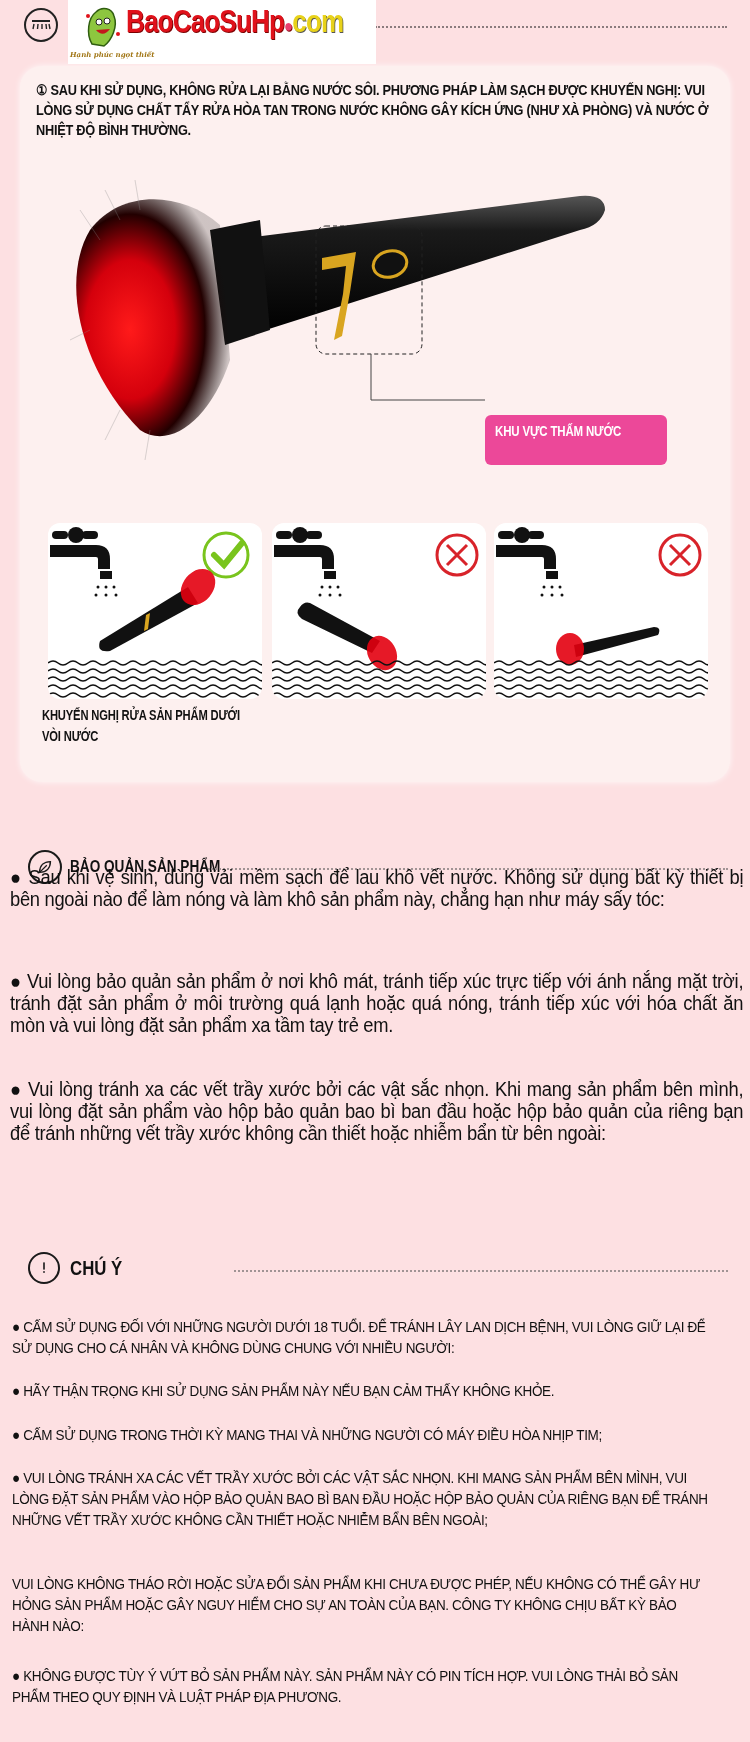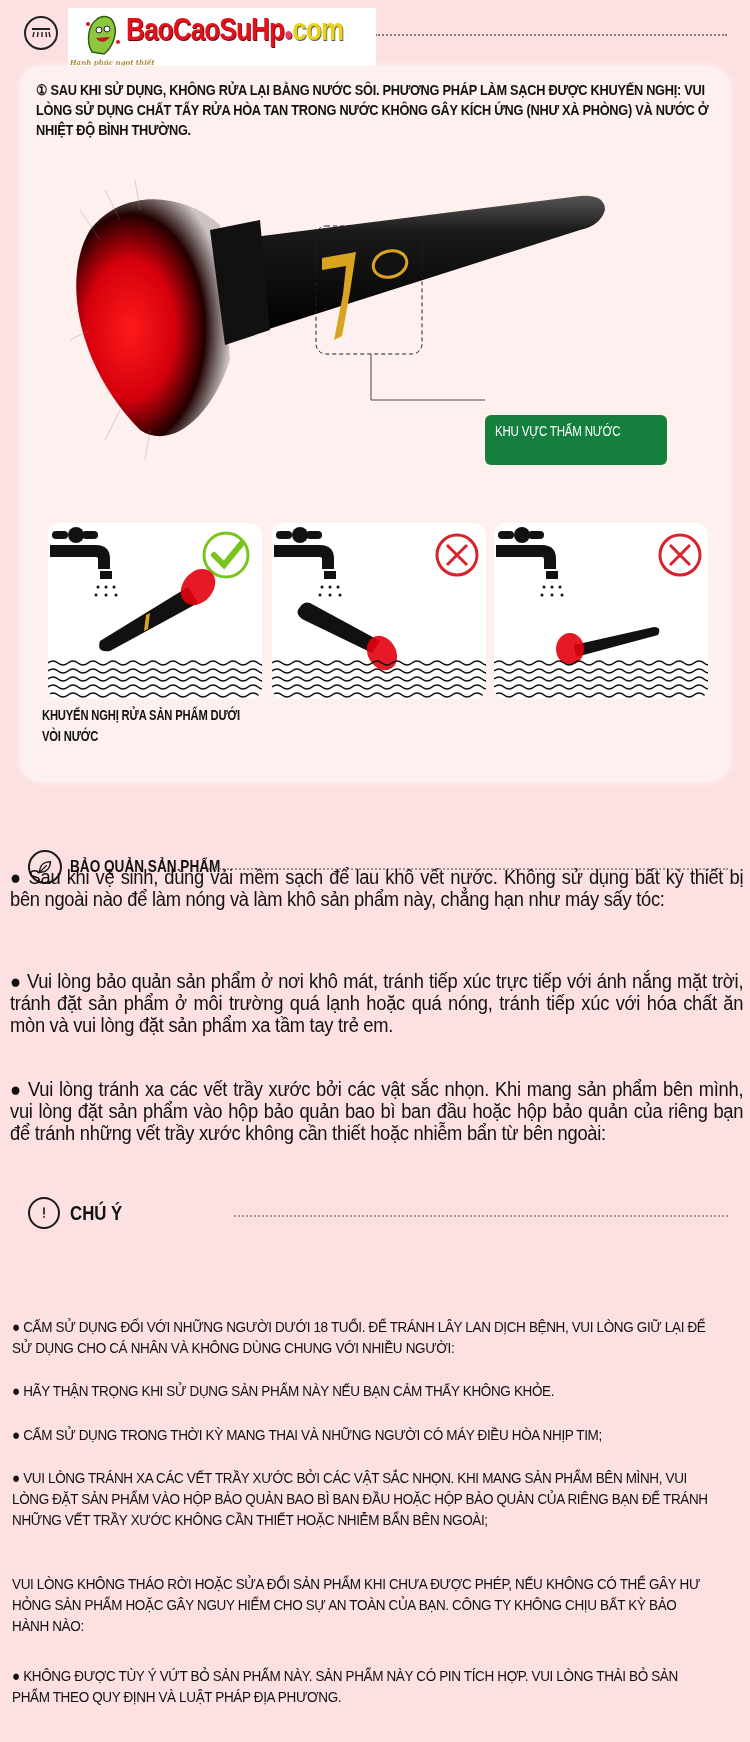--- a/index.html
+++ b/index.html
@@ -1,40 +1,40 @@
 <!DOCTYPE html>
 <html><head>
 <meta charset="utf-8">
 <style>
   * { box-sizing: border-box; margin: 0; padding: 0; }
   html, body { width: 750px; background: #fde0e2; }
   body { position: relative; height: 1742px; font-family: "Liberation Sans", sans-serif; color: #111; overflow: hidden; }
 
   
-  .top-head { position: absolute; left: 0; top: 0; width: 750px; height: 64px; margin-top: 8px; }
+  .top-head { position: absolute; left: 0; top: 0; width: 750px; height: 64px; }
   .shower-icon { position: absolute; left: 24px; top: 8px; width: 34px; height: 34px; border: 2px solid #222; border-radius: 50%; display: flex; align-items: center; justify-content: center; }
   .shower-icon svg { width: 20px; height: 16px; }
   .top-dots { position: absolute; left: 375px; top: 26px; width: 352px; border-top: 2px dotted #8a7b7d; }
 
   .logo { position: absolute; left: 68px; top: 0; width: 308px; height: 64px; background: #fff; }
   .logo-mascot { position: absolute; left: 14px; top: 4px; width: 40px; height: 44px; }
   .logo-text { position: absolute; left: 58px; top: 4px; font-family: "Liberation Sans", sans-serif; font-weight: bold; font-size: 31px; letter-spacing: -1px; color: #e0121b; transform: scaleX(0.84); transform-origin: left; text-shadow: 1px 1px 0 #7a0000; white-space: nowrap; }
   .logo-dot { color: #e83f6f; font-size: 18px; }
   .logo-com { color: #e8d21a; text-shadow: 1px 1px 0 #555; }
   .logo-tag { position: absolute; left: 2px; top: 50px; font-family: "DejaVu Serif", serif; font-style: italic; font-weight: bold; font-size: 7px; color: #a27717; }
 
   
   .card { position: absolute; left: 20px; top: 66px; width: 710px; height: 716px; background: #fdf0ef; border-radius: 22px; box-shadow: 0 0 6px rgba(255,255,255,0.8); }
   .card-intro { position: absolute; left: 16px; top: 14px; width: 660px; font-family: "Liberation Sans", sans-serif; font-weight: bold; font-size: 14.5px; line-height: 20px; letter-spacing: -0.3px; transform: scaleX(0.88); transform-origin: left top; width: 750px; }
 
   
   .hero { position: absolute; left: 60px; top: 130px; width: 620px; height: 380px; }
   .hero svg { width: 100%; height: 100%; }
 
-  .callout-label { position: absolute; left: 485px; top: 415px; width: 182px; height: 50px; background: #15803d; color: #fff; border-radius: 6px; font-weight: normal; font-size: 14px; padding: 8px 0 0 10px; letter-spacing: -0.2px; transform-origin: left; }
+  .callout-label { position: absolute; left: 485px; top: 415px; width: 182px; height: 50px; background: #ec4899; color: #fff; border-radius: 6px; font-weight: bold; font-size: 14px; padding: 8px 0 0 10px; letter-spacing: -0.2px; transform-origin: left; }
   .callout-label span { display: inline-block; transform: scaleX(0.82); transform-origin: left; white-space: nowrap; }
 
   
   .tiles { position: absolute; left: 48px; top: 523px; width: 740px; height: 230px; }
   .tile { position: absolute; top: 0; width: 214px; height: 176px; background: #fff; border-radius: 12px; overflow: hidden; }
   .tile svg { width: 214px; height: 176px; display: block; }
   .tile-caption { position: absolute; top: 182px; width: 220px; font-weight: bold; font-size: 14px; line-height: 21px; letter-spacing: -0.2px; white-space: nowrap; }
   .tile-caption div { transform: scaleX(0.8); transform-origin: left; }
 
   
@@ -230,21 +230,21 @@
       </svg>
   </div>
   <div class="section-title">BẢO QUẢN SẢN PHẨM</div>
   <div class="section-dots" style="left:184px"></div>
 </div>
 
 <div class="para" style="top:866px"><span class="pw">● Sau khi vệ sinh, dùng vải mềm sạch để lau khô vết nước. Không sử dụng bất kỳ thiết bị bên ngoài nào để làm nóng và làm khô sản phẩm này, chẳng hạn như máy sấy tóc:</span></div>
 <div class="para" style="top:970px"><span class="pw">● Vui lòng bảo quản sản phẩm ở nơi khô mát, tránh tiếp xúc trực tiếp với ánh nắng mặt trời, tránh đặt sản phẩm ở môi trường quá lạnh hoặc quá nóng, tránh tiếp xúc với hóa chất ăn mòn và vui lòng đặt sản phẩm xa tầm tay trẻ em.</span></div>
 <div class="para" style="top:1078px"><span class="pw">● Vui lòng tránh xa các vết trầy xước bởi các vật sắc nhọn. Khi mang sản phẩm bên mình, vui lòng đặt sản phẩm vào hộp bảo quản bao bì ban đầu hoặc hộp bảo quản của riêng bạn để tránh những vết trầy xước không cần thiết hoặc nhiễm bẩn từ bên ngoài:</span></div>
 
-<div class="section-head" style="top:1197px">
+<div class="section-head" style="top:1252px">
   <div class="section-icon" style="width:32px;height:32px;">
     <svg viewBox="0 0 20 20" width="16" height="16">
         <rect x="9" y="3" width="2" height="9" fill="#1a1a1a"></rect>
         <rect x="9" y="14" width="2" height="2" fill="#1a1a1a"></rect>
       </svg>
   </div>
   <div class="section-title" style="font-size:21px;top:4px">CHÚ Ý</div>
   <div class="section-dots" style="left:210px"></div>
 </div>
 

